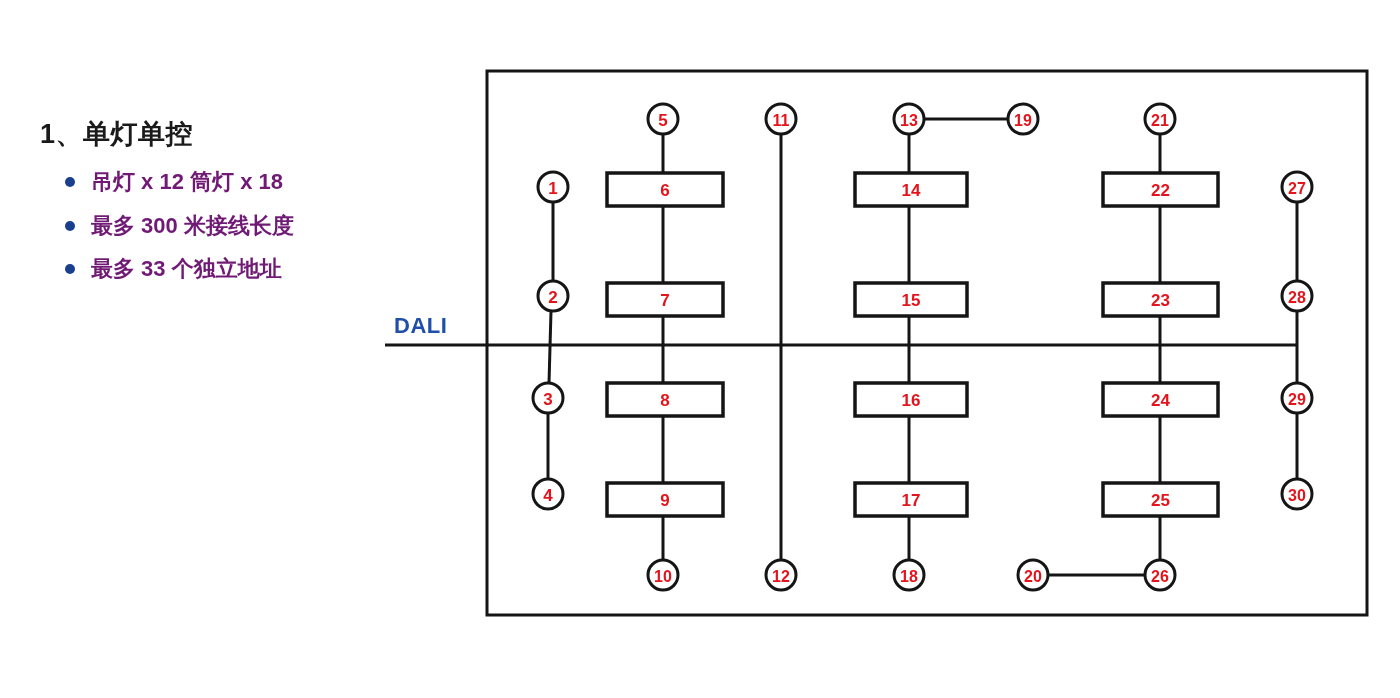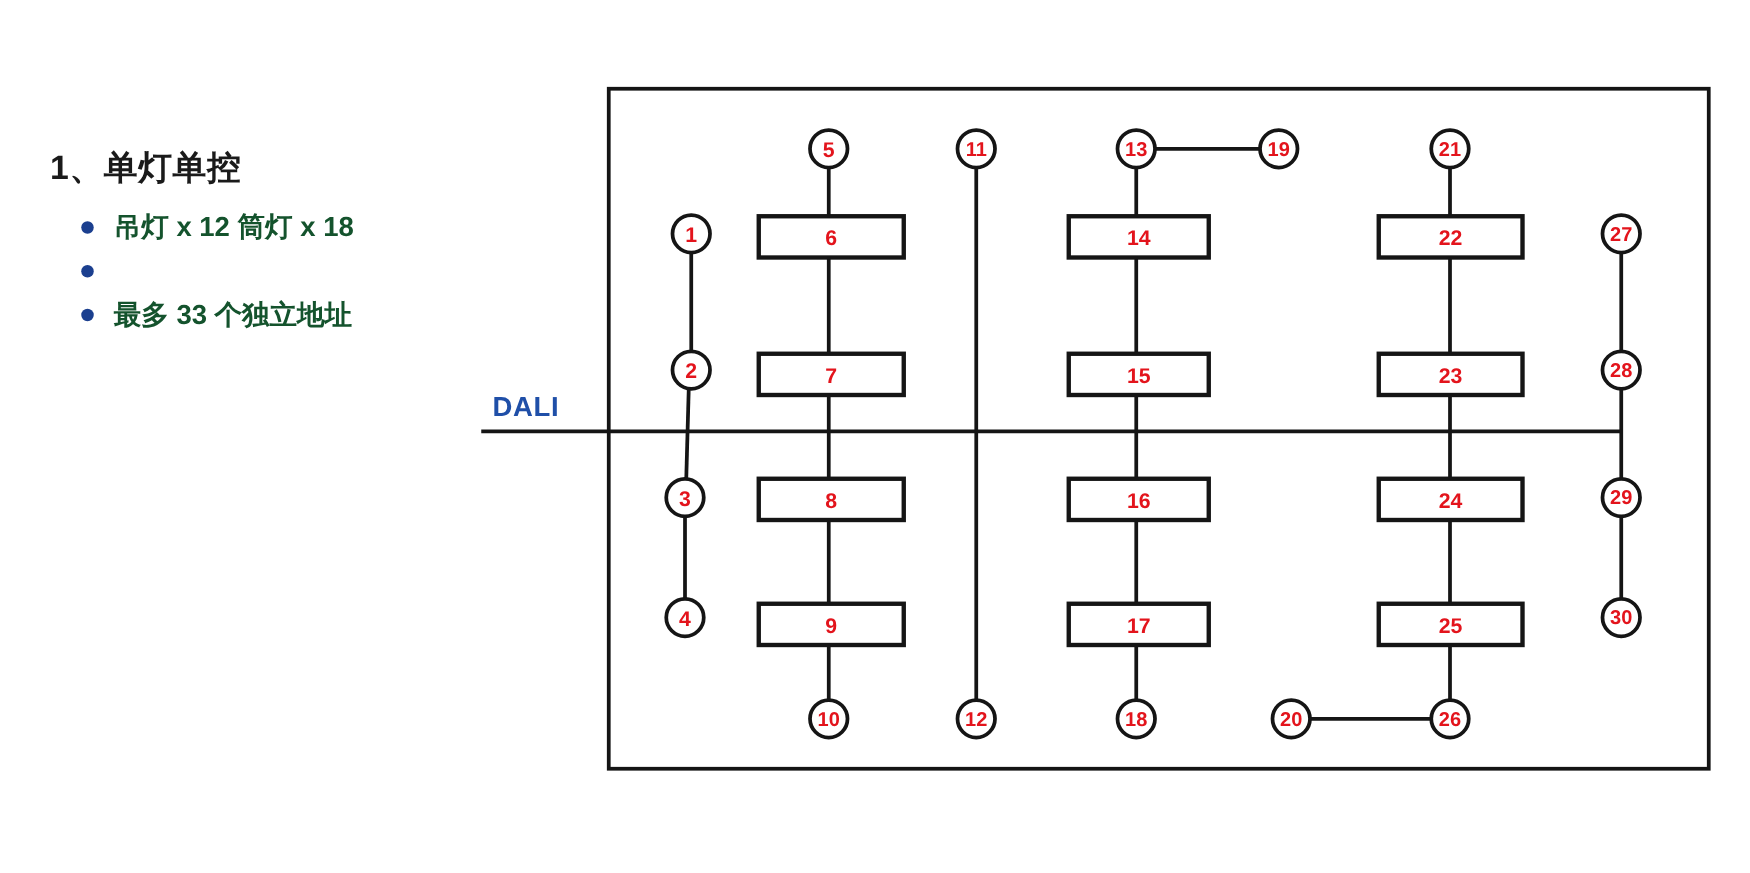--- a/index.html
+++ b/index.html
@@ -50,21 +50,21 @@
     width: 10px;
     height: 10px;
     border-radius: 50%;
     background: #1b3f8f;
     flex: 0 0 auto;
     margin-right: 16px;
   }
   .bullet-text {
     font-size: 22px;
     font-weight: 700;
-    color: #14532d;
+    color: #701a75;
     line-height: 1.25;
     text-align: right;
   }
   
   #diagram {
     position: absolute;
     left: 0;
     top: 0;
   }
   .wire, .outer-rect, .lamp-box, .node-circle, .bus-line {
@@ -102,20 +102,21 @@
 
   <div class="panel">
     <h1 class="panel-heading">1、单灯单控</h1>
     <ul class="bullet-list" id="bullet-list">
         <li class="bullet-item">
           <span class="bullet-dot"></span>
           <span class="bullet-text">吊灯 x 12  筒灯 x 18</span>
         </li>
         <li class="bullet-item">
           <span class="bullet-dot"></span>
+          <span class="bullet-text">最多 300 米接线长度</span>
         </li>
         <li class="bullet-item">
           <span class="bullet-dot"></span>
           <span class="bullet-text">最多 33 个独立地址</span>
         </li>
       </ul>
   </div>
 
   <svg id="diagram" width="1400" height="698" viewBox="0 0 1400 698">
     <g id="g-outer">

